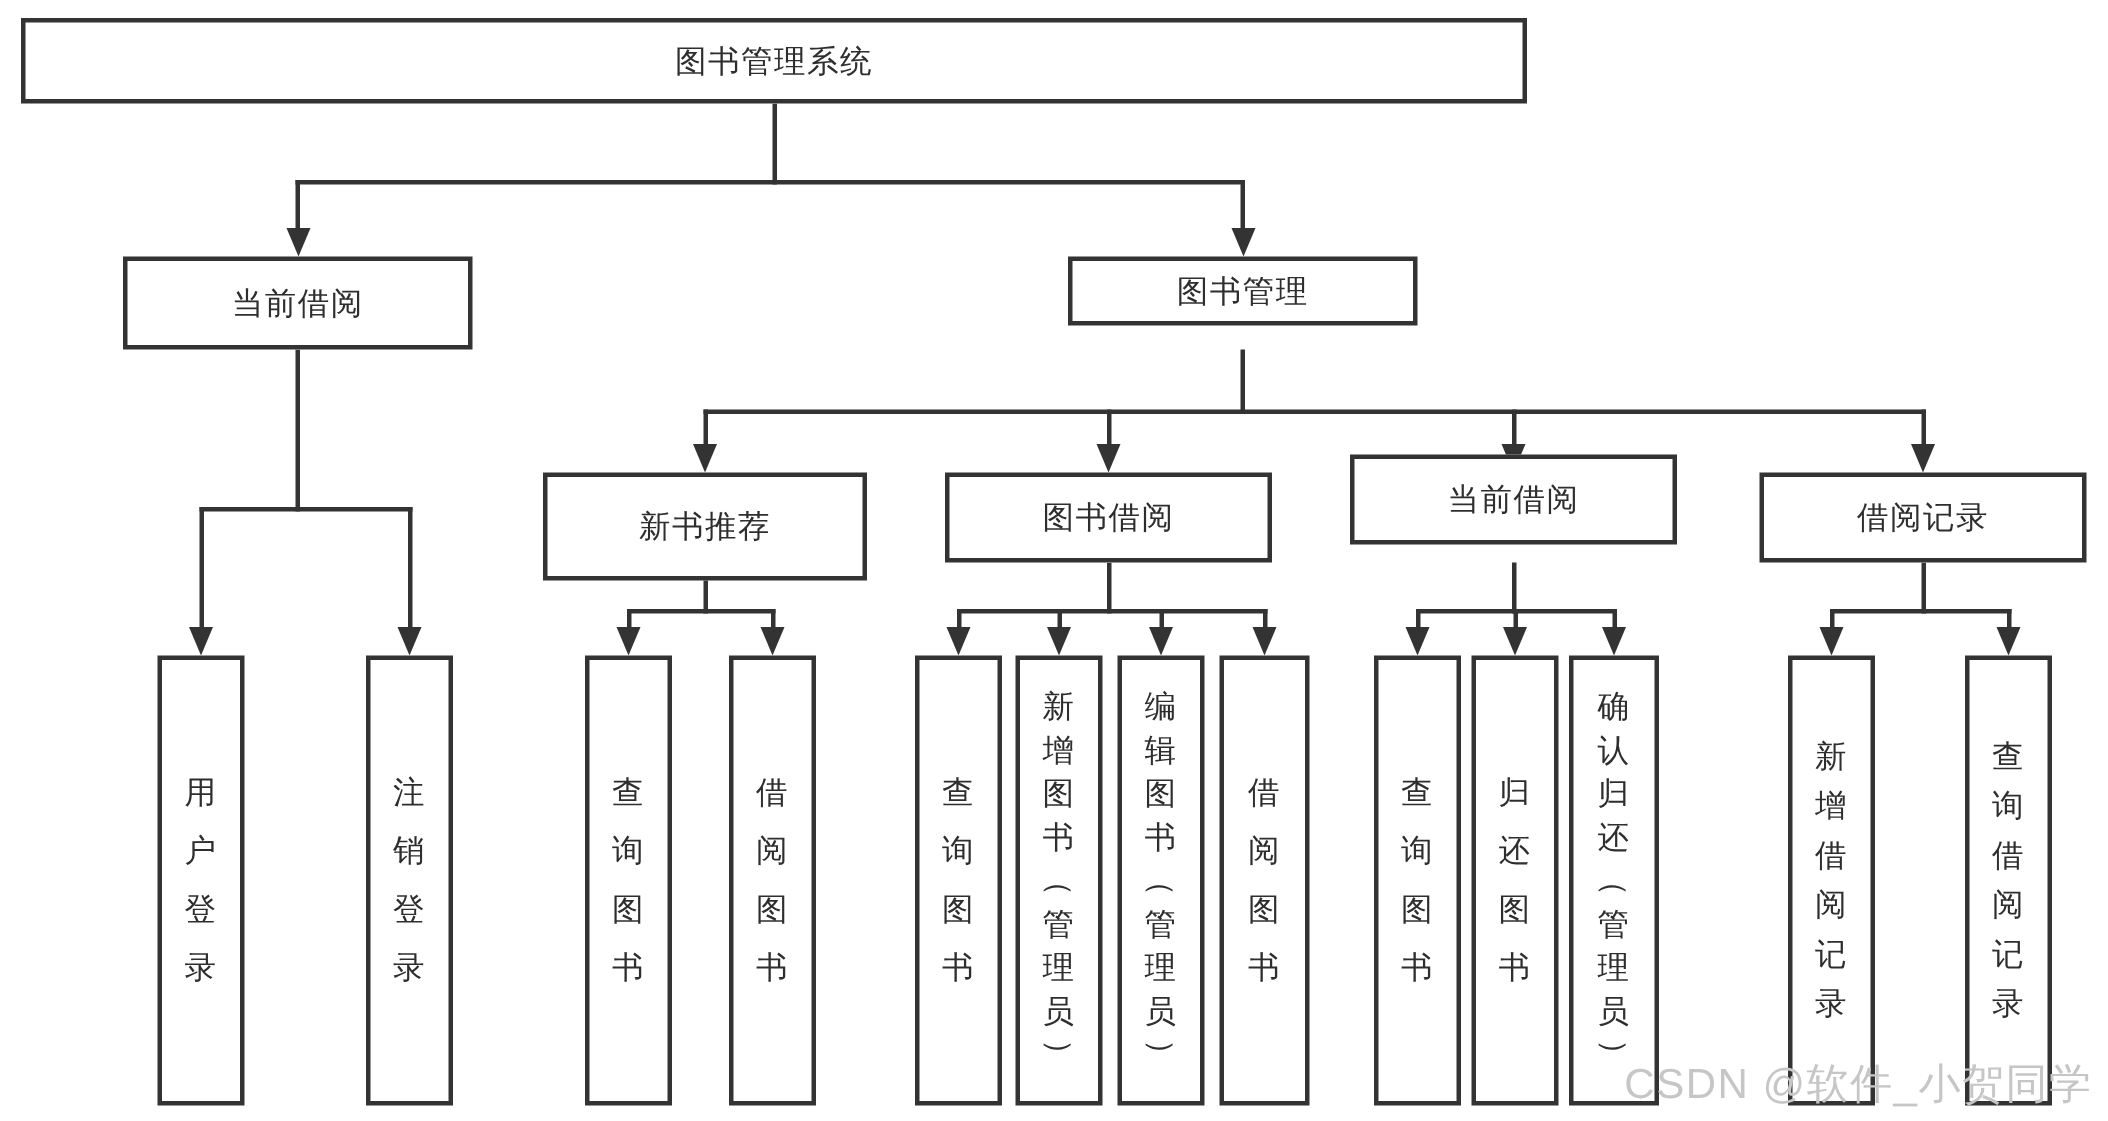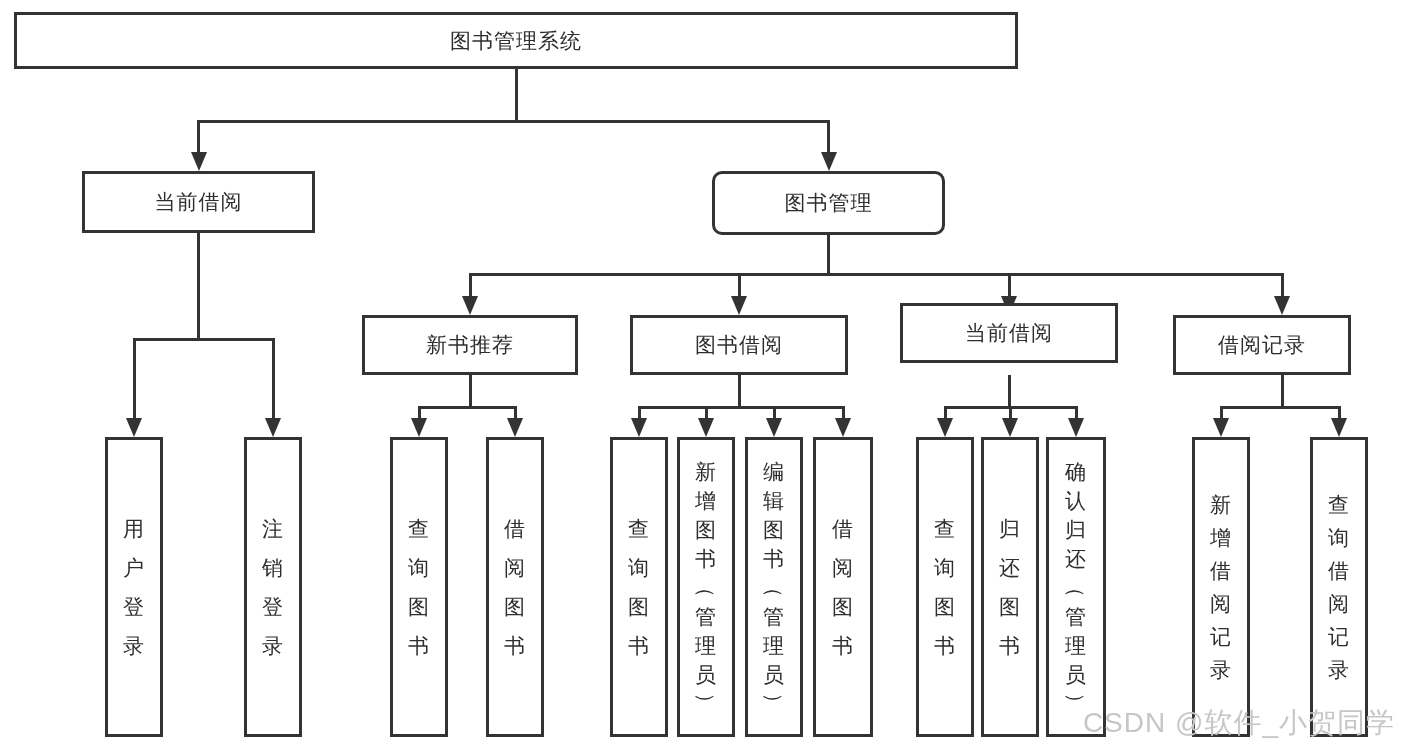--- a/index.html
+++ b/index.html
@@ -31,33 +31,33 @@
 <body>
 
 <div class="stage">
   <div id="nodes-layer">
       <div class="node h" style="left: 14px; top: 12px; width: 1004px; height: 57px; text-align: right;">
         <span>图书管理系统</span>
       </div>
       <div class="node h" style="left: 82px; top: 171px; width: 233px; height: 62px;">
         <span>当前借阅</span>
       </div>
-      <div class="node h" style="left: 712px; top: 171px; width: 233px; height: 64px; border-radius: 10px;">
+      <div class="node h" style="left: 712px; top: 171px; width: 233px; height: 46px;">
         <span>图书管理</span>
       </div>
-      <div class="node h" style="left: 362px; top: 315px; width: 216px; height: 60px;">
+      <div class="node h" style="left: 362px; top: 315px; width: 216px; height: 72px;">
         <span>新书推荐</span>
       </div>
       <div class="node h" style="left: 630px; top: 315px; width: 218px; height: 60px;">
         <span>图书借阅</span>
       </div>
       <div class="node h" style="left: 900px; top: 303px; width: 218px; height: 60px;">
         <span>当前借阅</span>
       </div>
-      <div class="node h" style="left: 1173px; top: 315px; width: 178px; height: 60px;">
+      <div class="node h" style="left: 1173px; top: 315px; width: 218px; height: 60px;">
         <span>借阅记录</span>
       </div>
       <div class="node v" style="left: 105px; top: 437px; width: 58px; height: 300px; gap: 18px;">
         <span class="ch">用</span>
         <span class="ch">户</span>
         <span class="ch">登</span>
         <span class="ch">录</span>
       </div>
       <div class="node v" style="left: 244px; top: 437px; width: 58px; height: 300px; gap: 18px;">
         <span class="ch">注</span>

